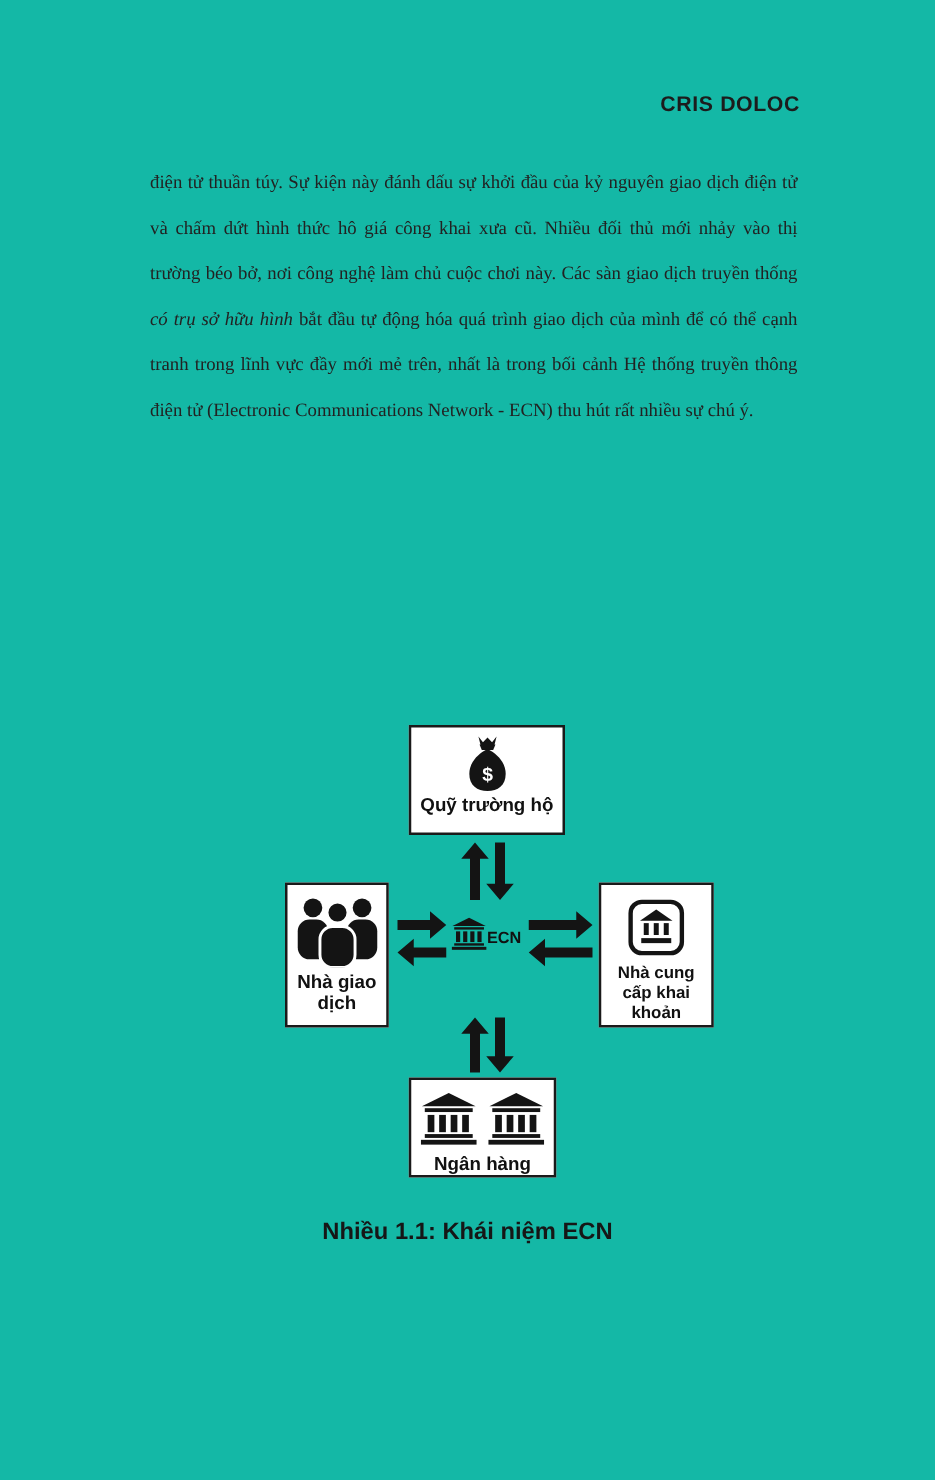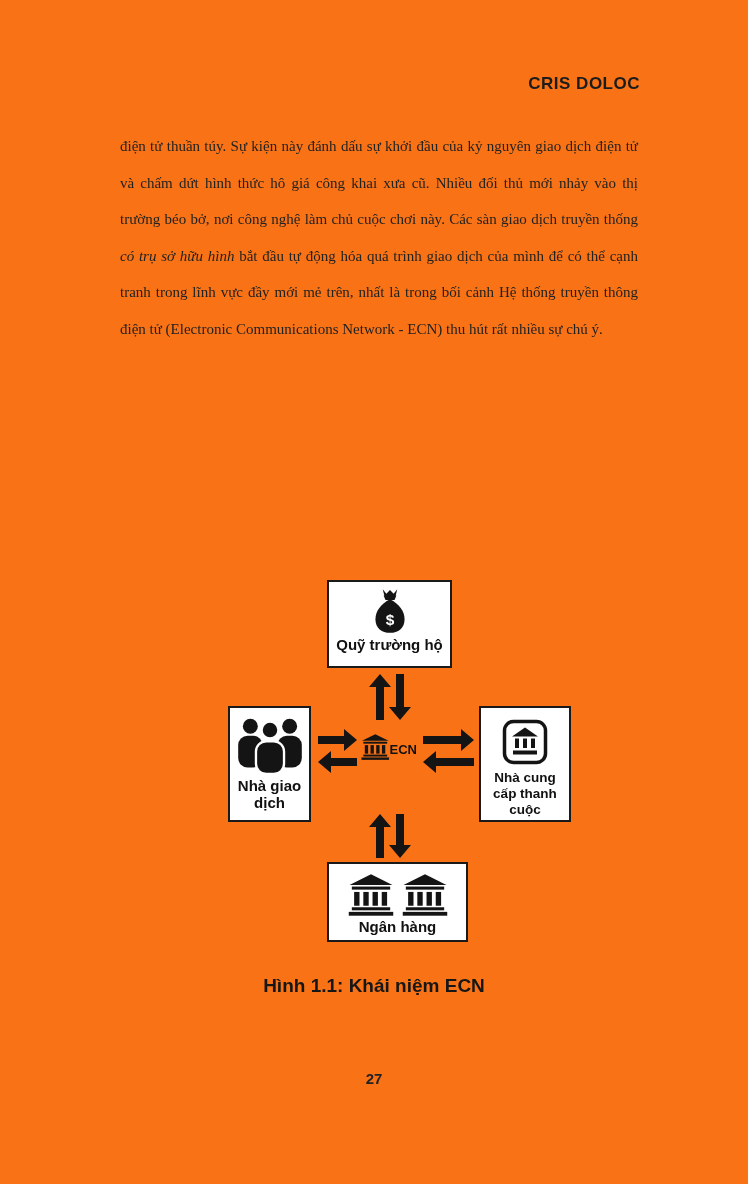--- a/index.html
+++ b/index.html
@@ -4,21 +4,21 @@
 <style>
   * { margin: 0; padding: 0; box-sizing: border-box; }
   html, body { background: #ffffff; }
   body { font-family: "Liberation Serif", "DejaVu Serif", serif; color: #1a1a1a; }
 
   .page {
     position: relative;
     width: 748px;
     height: 1184px;
     margin: 0 auto;
-    background: #f97316;
+    background: #14b8a6;
     overflow: hidden;
   }
 
   .header-author {
     position: absolute;
     top: 74px;
     right: 108px;
     font-family: "Liberation Sans", "DejaVu Sans", sans-serif;
     font-weight: 700;
     font-size: 17px;
@@ -66,21 +66,21 @@
     font-weight: 700;
     font-size: 15px;
     line-height: 17px;
     text-align: center;
     color: #111;
   }
 
   .top-box    { left: 327px; top: 10px;  width: 125px; height: 88px;  padding-top: 5px; }
   .left-box   { left: 228px; top: 136px; width: 83px;  height: 116px; padding-top: 8px; }
   .right-box  { left: 479px; top: 136px; width: 92px;  height: 116px; padding-top: 11px; }
-  .bottom-box { left: 327px; top: 292px; width: 141px; height: 80px;  padding-top: 10px; }
+  .bottom-box { left: 327px; top: 292px; width: 118px; height: 80px;  padding-top: 10px; justify-content: space-between; }
 
   .top-box .box-label { margin-top: 1px; }
   .left-box .box-label { margin-top: 3px; width: 64px; }
   .right-box .box-label { margin-top: 5px; width: 88px; font-size: 13.5px; line-height: 16px; }
   .bottom-box .box-label { margin-top: 2px; }
 
   .center-node {
     position: absolute;
     left: 361px; top: 152px;
     width: 56px;
@@ -186,21 +186,21 @@
 
     <div class="dbox right-box">
       <svg width="46" height="46" viewBox="0 0 46 46" xmlns="http://www.w3.org/2000/svg">
         <rect x="2.5" y="2.5" width="41" height="41" rx="9" fill="none" stroke="#141414" stroke-width="3.5"></rect>
         <polygon class="icon-black" points="23,8.5 36,17.5 10,17.5"></polygon>
         <rect class="icon-black" x="13" y="19.5" width="4" height="9.5"></rect>
         <rect class="icon-black" x="21" y="19.5" width="4" height="9.5"></rect>
         <rect class="icon-black" x="29" y="19.5" width="4" height="9.5"></rect>
         <rect class="icon-black" x="11" y="31.5" width="24" height="4"></rect>
       </svg>
-      <div class="box-label">Nhà cung cấp thanh cuộc</div>
+      <div class="box-label">Nhà cung cấp khai khoản</div>
     </div>
 
     <div class="dbox bottom-box">
       <div class="bank-row">
         <svg width="46" height="42" viewBox="0 0 60 54" xmlns="http://www.w3.org/2000/svg">
           <polygon class="icon-black" points="30,0 58,14 2,14"></polygon>
           <rect class="icon-black" x="5" y="16" width="50" height="4"></rect>
           <rect class="icon-black" x="8" y="23" width="7" height="18"></rect>
           <rect class="icon-black" x="20" y="23" width="7" height="18"></rect>
           <rect class="icon-black" x="32" y="23" width="7" height="18"></rect>
@@ -217,17 +217,16 @@
           <rect class="icon-black" x="44" y="23" width="7" height="18"></rect>
           <rect class="icon-black" x="5" y="43" width="50" height="4"></rect>
           <rect class="icon-black" x="1" y="49" width="58" height="5"></rect>
         </svg>
       </div>
       <div class="box-label">Ngân hàng</div>
     </div>
 
   </div>
 
-  <div class="figure-caption">Hình 1.1: Khái niệm ECN</div>
-
-  <div class="page-number">27</div>
+  <div class="figure-caption">Nhiều 1.1: Khái niệm ECN</div>
+
 
 </div>
 
 </body></html>

